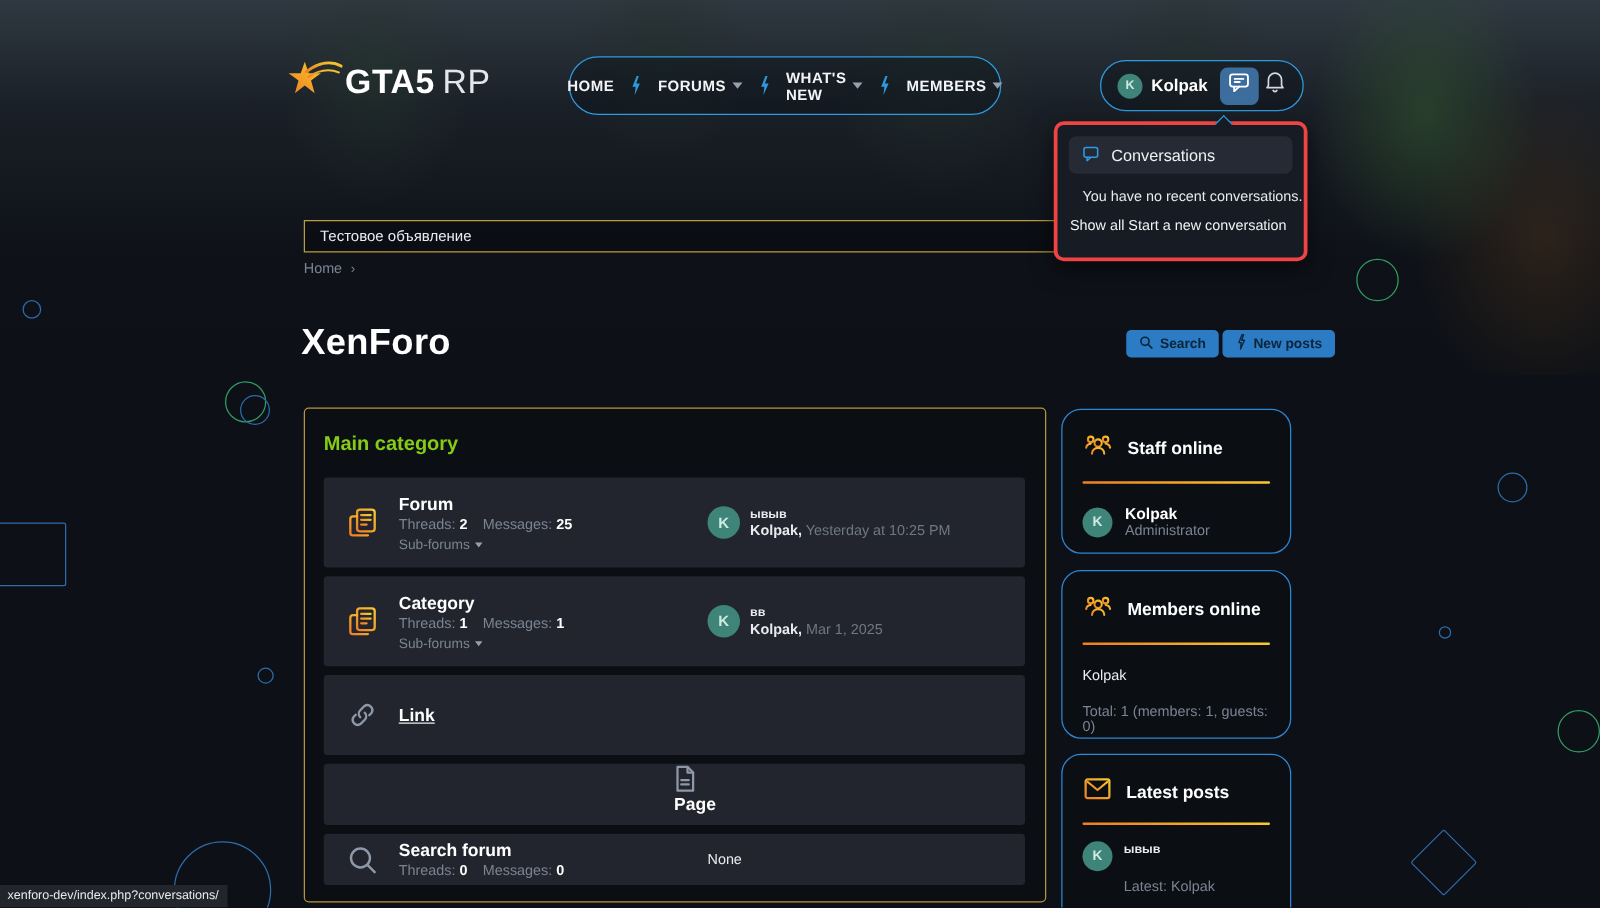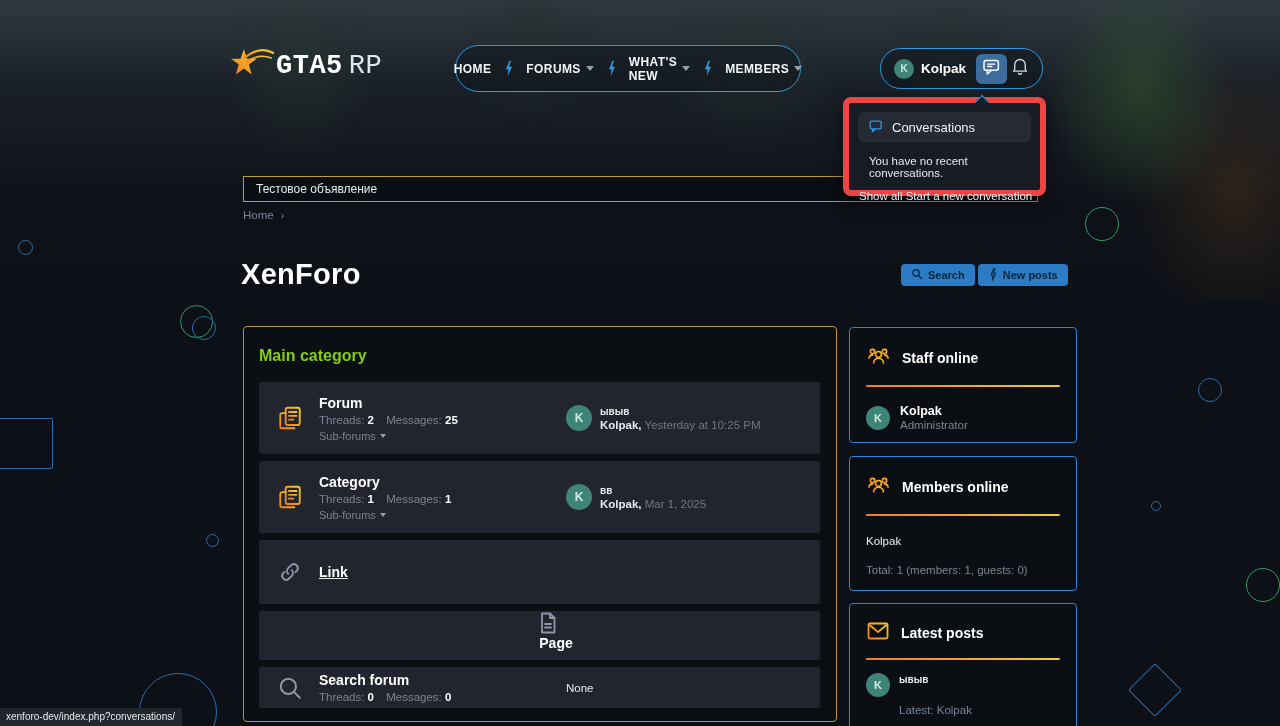--- a/index.html
+++ b/index.html
@@ -23,21 +23,21 @@
       radial-gradient(120px 150px at 750px 55px, rgba(36,52,44,0.45), transparent 70%),
       radial-gradient(90px 120px at 950px 45px, rgba(34,48,40,0.40), transparent 70%),
       linear-gradient(180deg, rgba(76,90,100,0.55) 0%, rgba(46,56,66,0.40) 28%, rgba(20,25,33,0.16) 68%, rgba(13,16,22,0) 100%);
   }
   
   .deco { position:absolute; border:1.5px solid #2c6cab; border-radius:50%; }
   .deco.green { border-color:#2f9e63; }
   .deco.square { border-radius:2px; }
 
   
-  .logo { left:228px; top:42px; display:flex; align-items:center;font-family:Liberation Mono, monospace; }
+  .logo { left:228px; top:42px; display:flex; align-items:center; }
   .logo-text { font-size:27px; color:#ffffff; font-weight:800; letter-spacing:0.5px; margin-left:2px; }
   .logo-text .suffix { font-weight:300; color:#e3e7ec; margin-left:6px; }
 
   .nav-pill {
     left:455px; top:45px; width:346px; height:47px;
     border:1.5px solid #2e9ae0; border-radius:24px;
     background:rgba(9,15,23,0.38);
     display:flex; align-items:center; justify-content:center; gap:13px;
   }
   .nav-item { display:flex; align-items:center; gap:5px; font-size:12px; font-weight:bold;
@@ -58,22 +58,22 @@
   .av20 { width:20px; height:20px; font-size:10px; }
   .av24 { width:24px; height:24px; font-size:11px; }
   .av26 { width:26px; height:26px; font-size:12px; }
   .user-name { font-size:13.5px; font-weight:bold; color:#ffffff; margin:0 10px 0 7px; }
   .chat-btn { width:38px; height:30px; border-radius:6px; background:#3d6d9c;
     display:flex; align-items:center; justify-content:center; cursor:pointer; }
   .bell-btn { width:34px; height:30px; display:flex; align-items:center; justify-content:center; cursor:pointer; }
 
   
   .convo-panel {
-    left:843px; top:97px; width:203px; height:99px;
-    background:#171b23; border:6px solid #ef4444; border-radius:8px;
+    left:843px; top:97px; width:203px; height:112px;
+    background:#171b23; border:3px solid #ef4444; border-radius:8px;
     box-shadow:0 6px 18px rgba(0,0,0,0.55); z-index:10;
   }
   .convo-arrow {
     position:absolute; top:-6px; left:128px; width:10px; height:10px;
     background:#171b23; border-left:1px solid #2e9ae0; border-top:1px solid #2e9ae0;
     transform:rotate(45deg);
   }
   .convo-head {
     margin:9px 9px 0 9px; height:30px; background:#252a35; border-radius:6px;
     display:flex; align-items:center; gap:9px; padding:0 10px;
@@ -124,22 +124,22 @@
     display:flex; align-items:center; gap:8px; cursor:pointer; }
   .latest-title { font-size:10px; font-weight:bold; color:#e8eaee; }
   .latest-line { margin-top:2px; font-size:11.5px; }
   .latest-author { color:#e8eaee; font-weight:bold; }
   .latest-date { color:#6f7784; }
   .node-none { position:absolute; left:307px; top:50%; transform:translateY(-50%);
     font-size:11.5px; color:#e8eaee; }
 
   
   .side-block {
-    left:849px; width:228px;
-    border:1px solid #2e86d6; border-radius:4px;
+    left:849px; width:184px;
+    border:1px solid #2e86d6; border-radius:16px;
     background:rgba(11,14,19,0.62);
     padding:16px;
   }
   .side-head { display:flex; align-items:center; gap:11px; font-size:14px; font-weight:bold; color:#ffffff; }
   .side-divider { margin-top:13px; height:2px; border-radius:1px;
     background:linear-gradient(90deg,#ee7f22,#f8c92f); }
   .staff-row { margin-top:17px; display:flex; align-items:center; gap:10px; }
   .staff-name { font-size:12.5px; font-weight:bold; color:#ffffff; }
   .staff-role { font-size:11.5px; color:#7b8492; margin-top:1px; }
   .mem-name { margin-top:19px; font-size:11.5px; color:#eceef1; }

